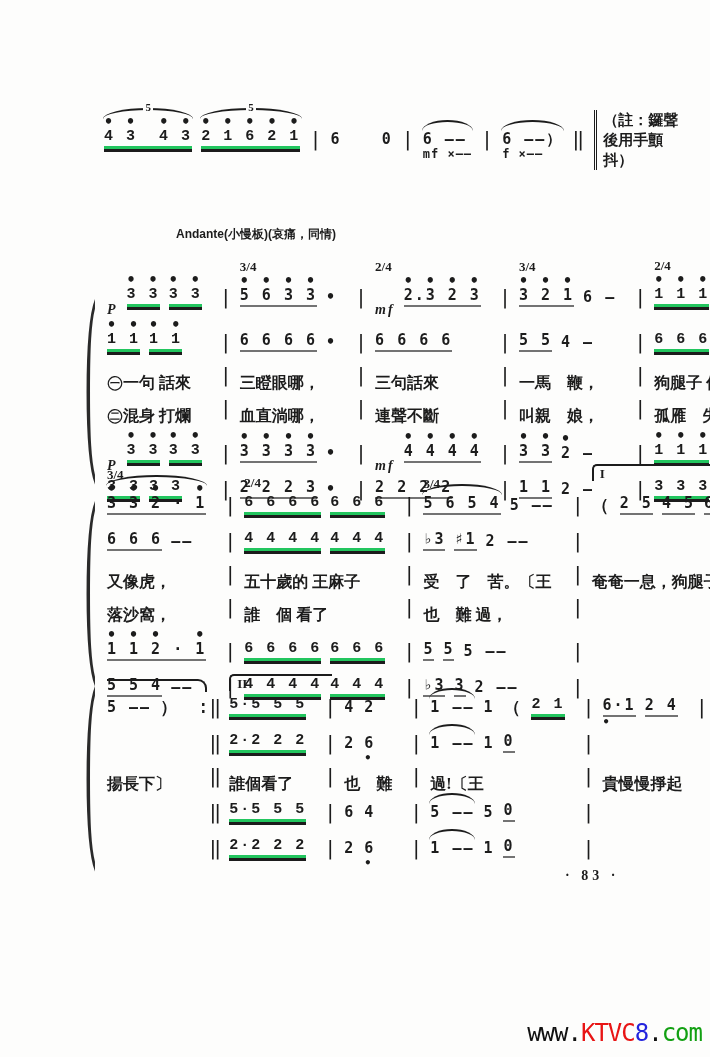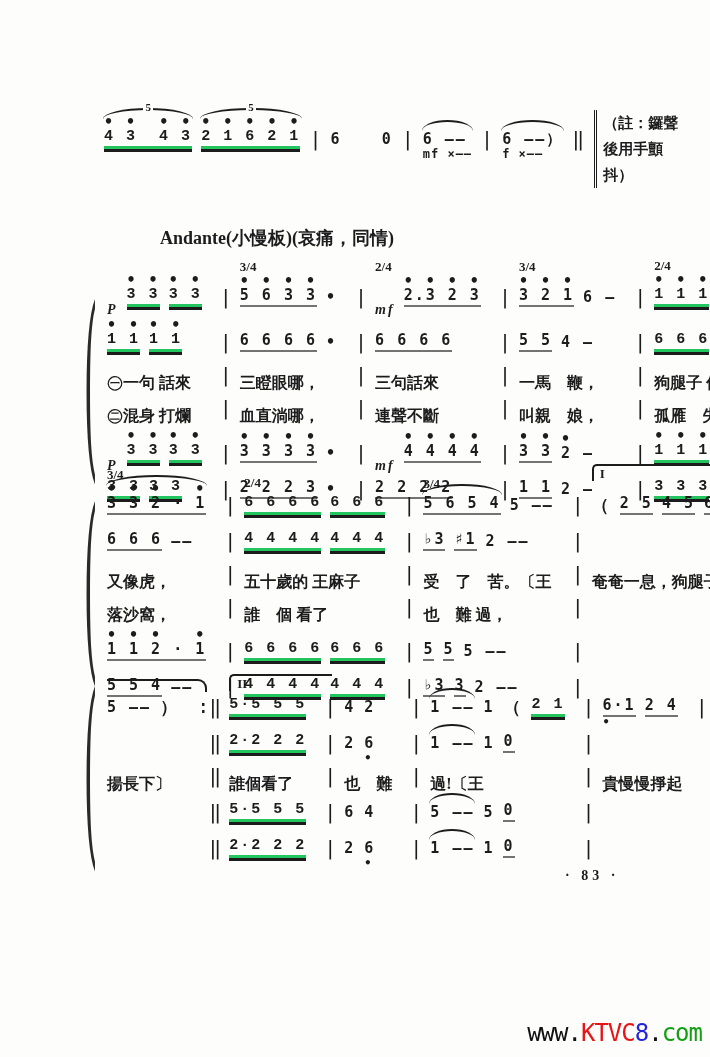--- a/index.html
+++ b/index.html
@@ -51,29 +51,29 @@
   }
   .brace{
     position:absolute;left:-20px;top:50%;transform:translateY(-50%) scaleY(4.6) scaleX(.8);
     transform-origin:center;font:400 44px "DejaVu Serif",serif;color:#2a2a2a;line-height:44px;
   }
   
   .introWrap{position:absolute;top:104px;left:104px;right:16px;display:flex;align-items:flex-start;}
   .intro{margin-top:14px;}
   .gongNote{
     width:84px;margin:6px 0 0 10px;border-left:3px double #1c1c1c;padding-left:6px;
-    font-family:"Liberation Serif","DejaVu Serif",serif;font-weight:700;font-size:15px;line-height:26px;
+    font-family:"Liberation Serif","DejaVu Serif",serif;font-weight:700;font-size:15px;line-height:20px;
   }
   .stage{
     position:absolute;top:199px;left:103px;width:520px;
     font-family:"Liberation Serif","DejaVu Serif",serif;font-weight:700;font-size:17px;
   }
   .tempo{
-    position:absolute;top:226px;left:160px;
-    font-family:Liberation Serif, serif;font-weight:700;font-size:18px;
+    position:absolute;top:226px;left:176px;
+    font-family:Liberation Sans, sans-serif;font-weight:700;font-size:12px;
   }
   .pageno{
     position:absolute;top:868px;left:565px;
     font-family:"Liberation Serif","DejaVu Serif",serif;font-weight:700;font-size:14px;letter-spacing:4px;text-align:right;
   }
   .wm{
     position:absolute;bottom:10px;right:8px;
     font-family:"DejaVu Sans Mono",monospace;font-weight:400;font-size:24px;letter-spacing:-1px;
   }
 </style>

